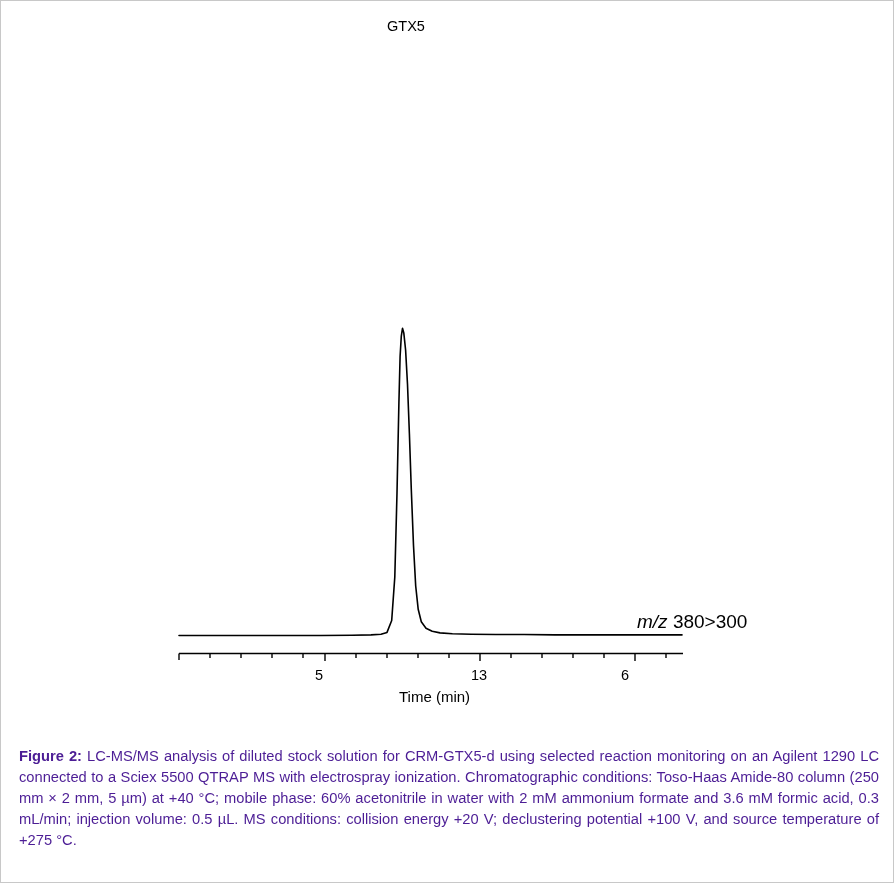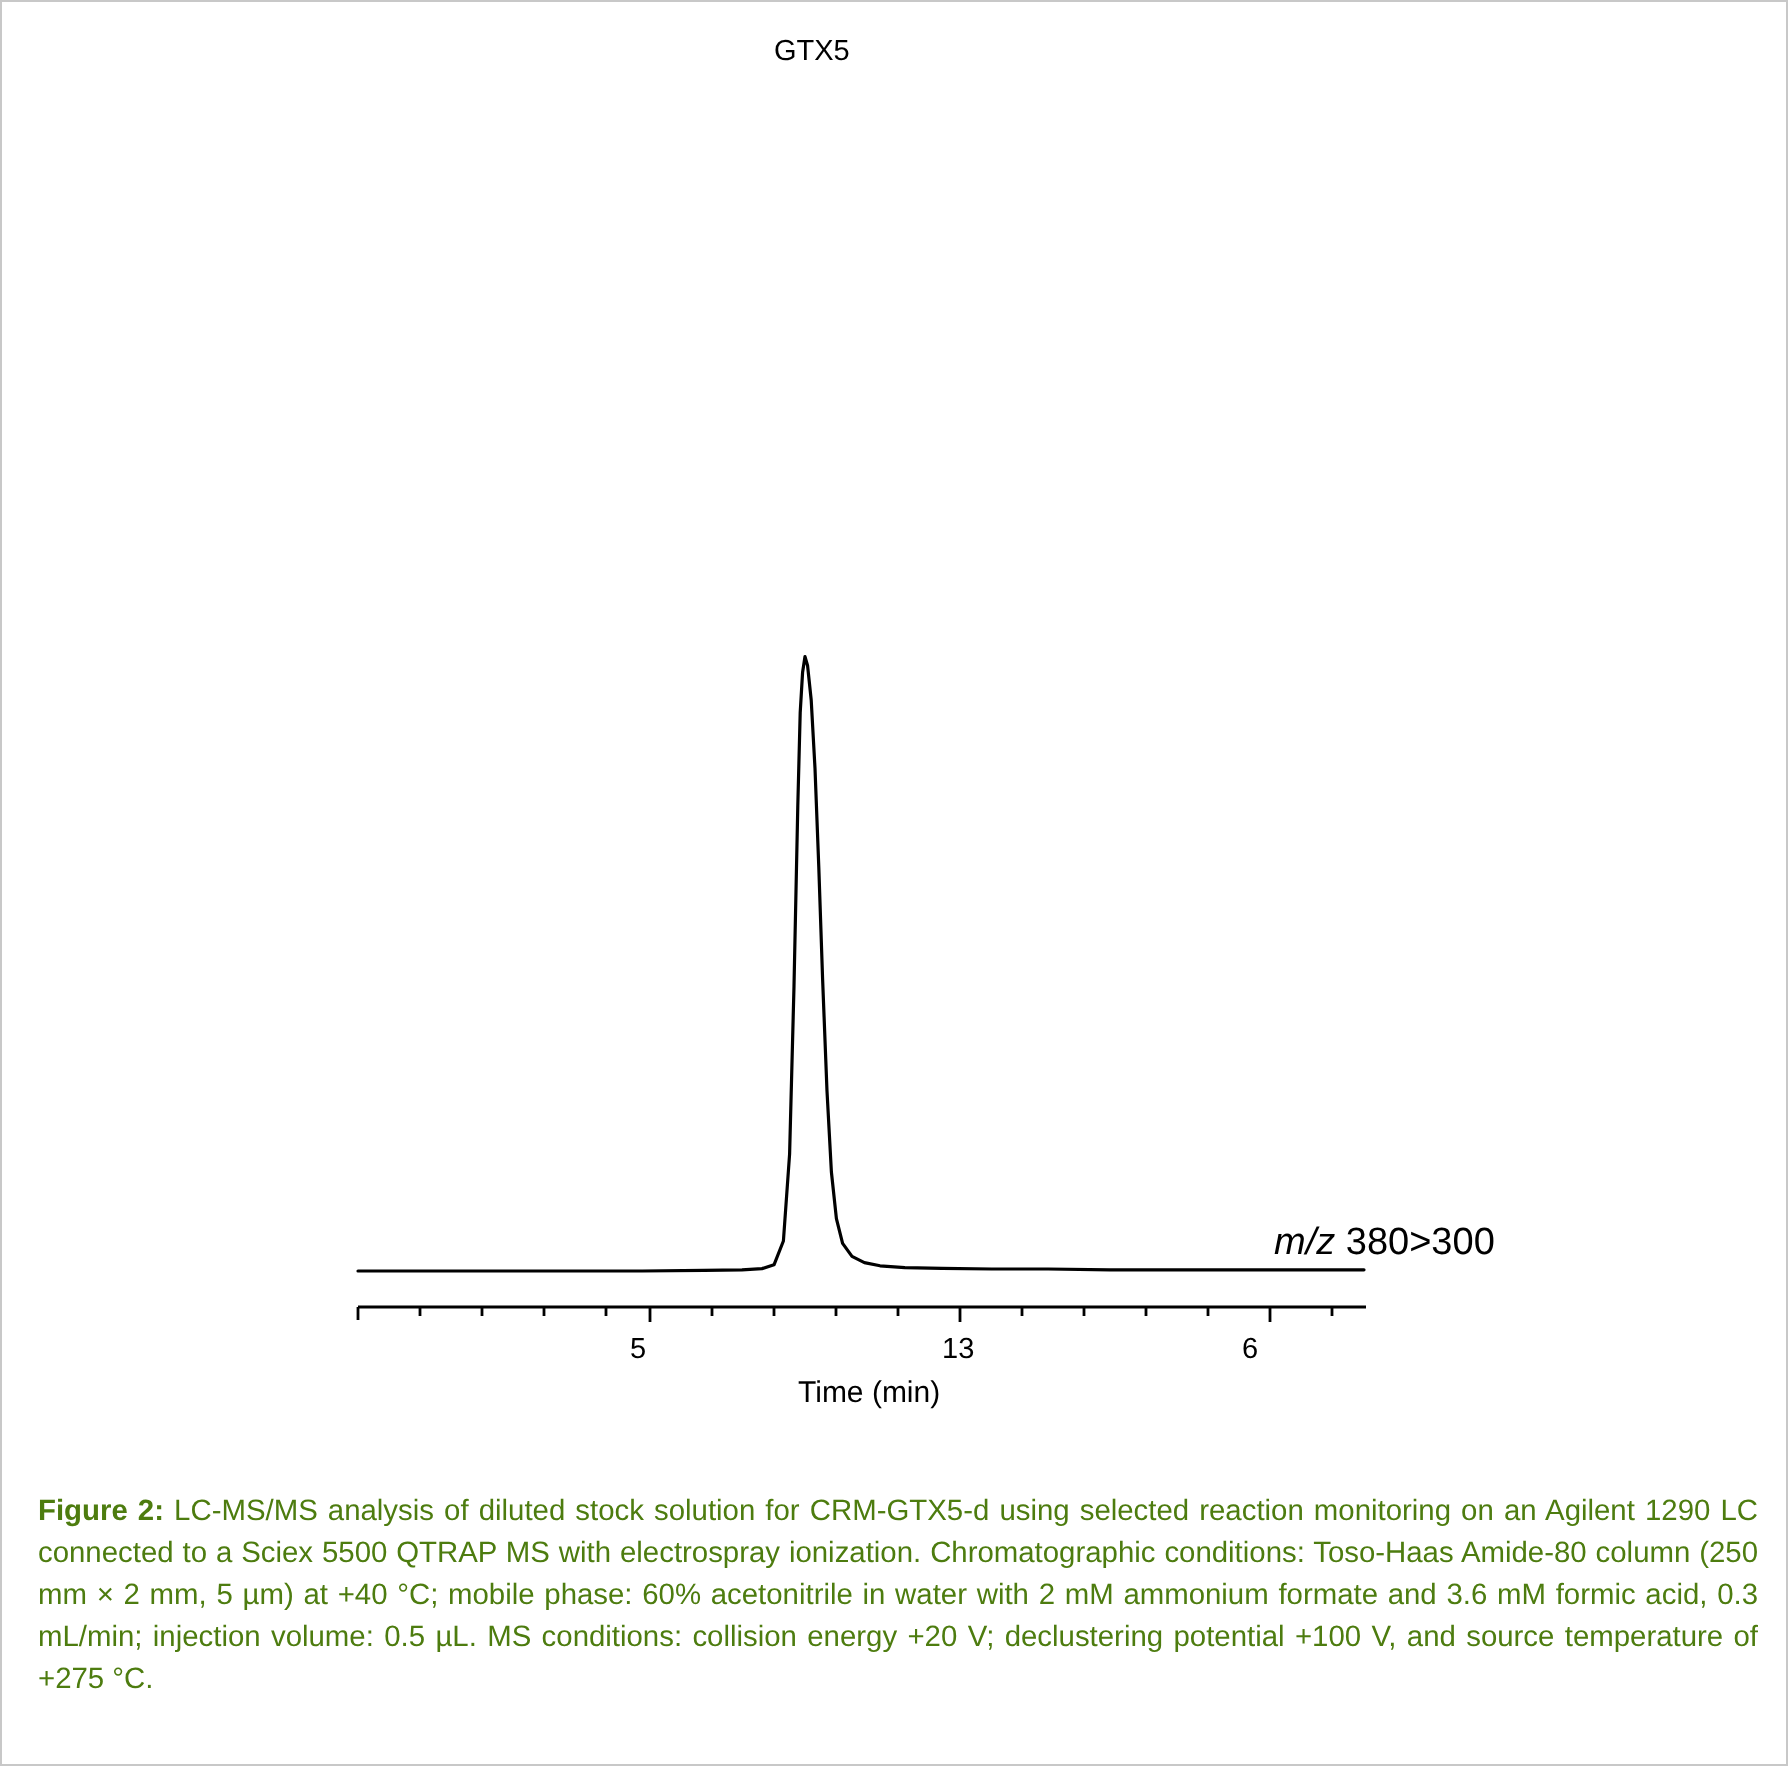--- a/index.html
+++ b/index.html
@@ -82,21 +82,21 @@
 
   
   #caption {
     position: absolute;
     left: 18px;
     top: 745px;
     width: 860px;
     font-size: 14.7px;
     line-height: 1.42;
     text-align: justify;
-    color: #4d7c0f;
+    color: #4c1d95;
   }
   #caption .figno {
     font-weight: bold;
   }
   #caption .body {
     display: inline;
   }
 </style>
 </head>
 <body>

